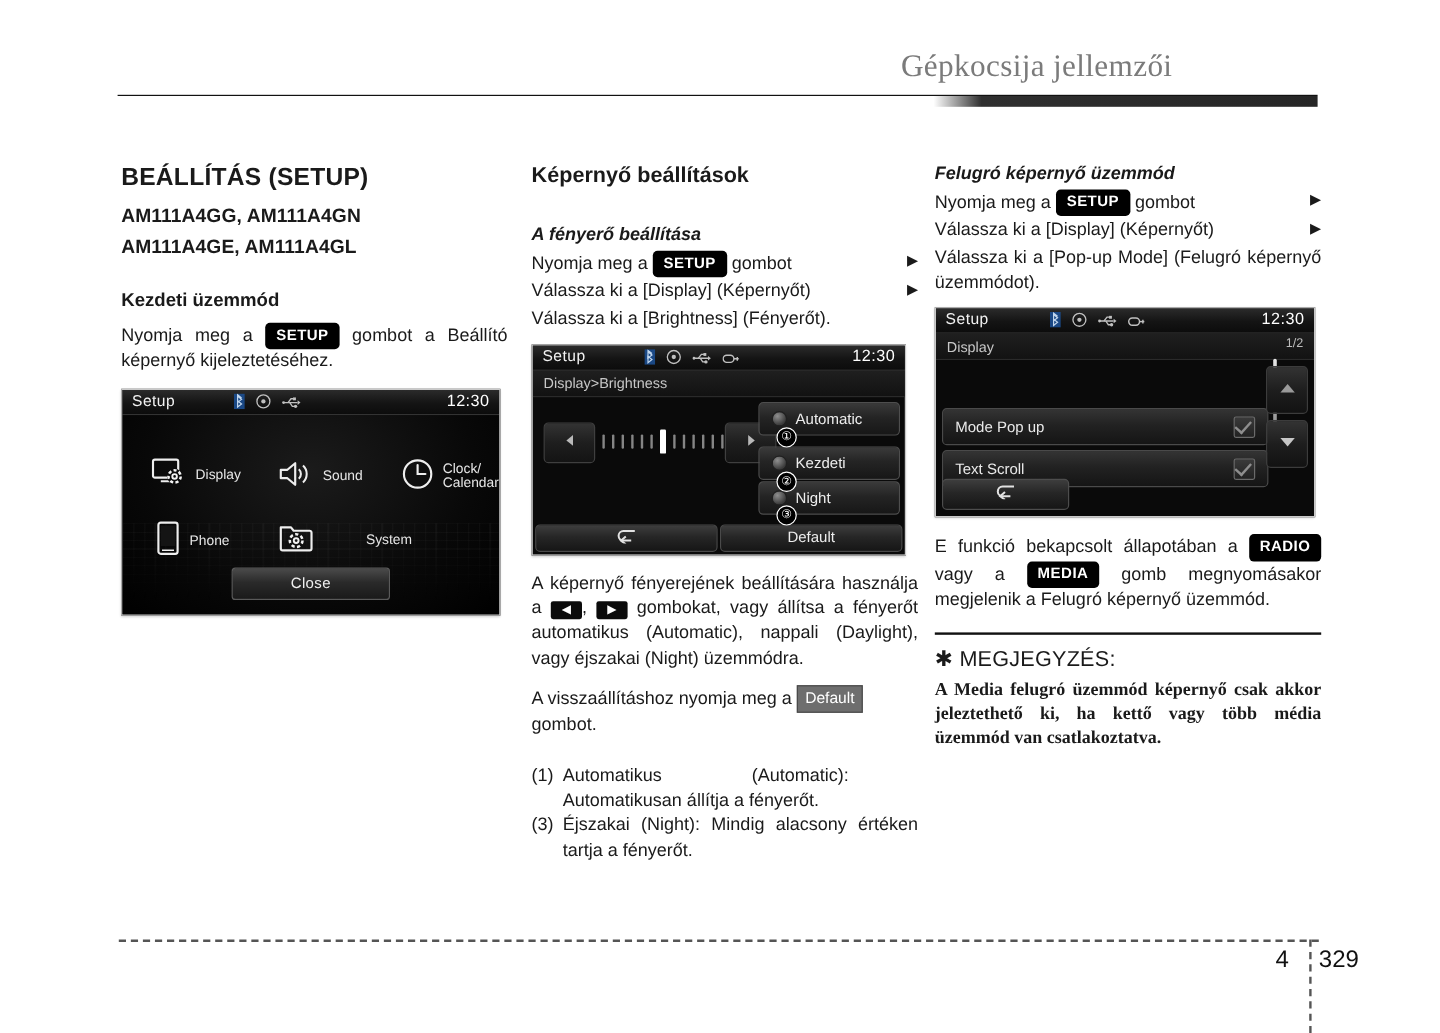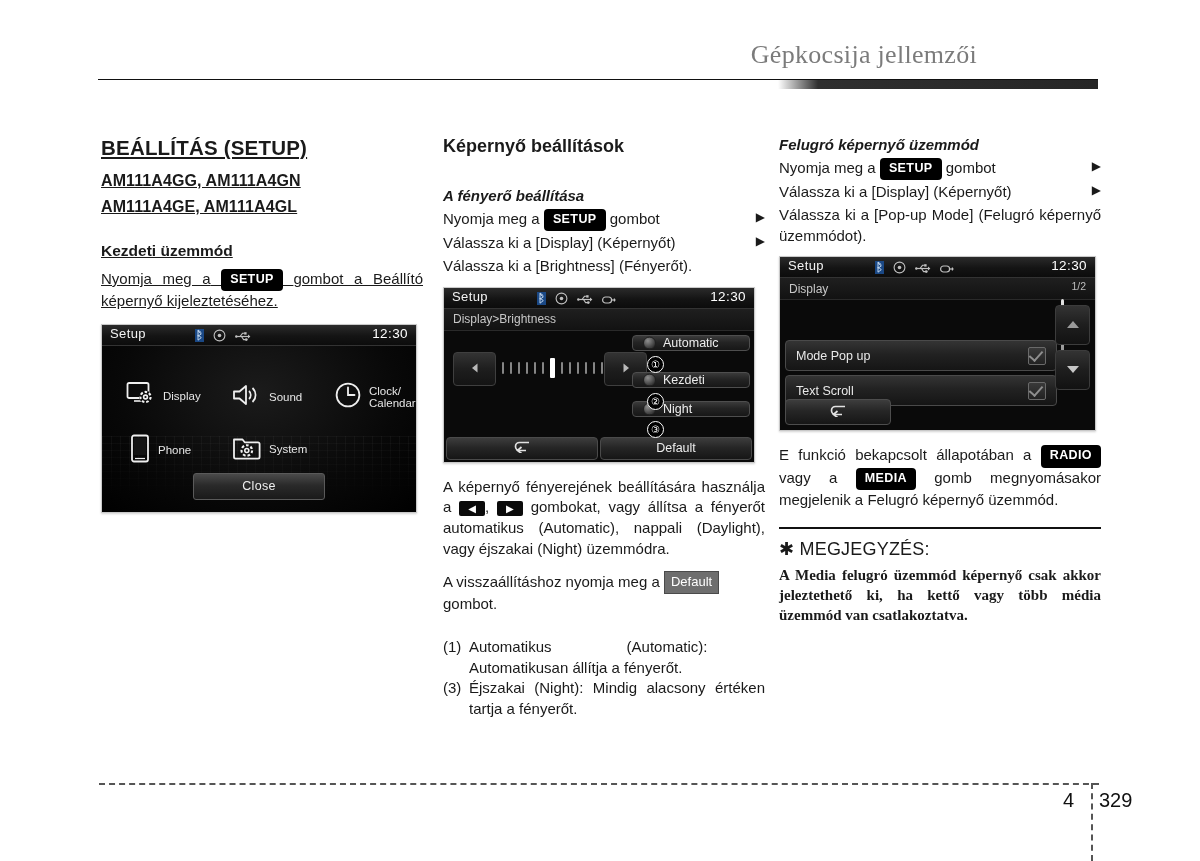--- a/index.html
+++ b/index.html
@@ -20,21 +20,21 @@
   .header-rule{
     position:absolute;left:98px;top:40px;width:1000px;height:9px;
     background:linear-gradient(to right,#ffffff 0%,#ffffff 68%,#2f2f2f 72%,#262626 100%);
   }
   .header-rule-line{
     position:absolute;left:98px;top:39px;width:1000px;height:1px;background:#111;
   }
 
   
   .col{position:absolute;top:136px;width:322px;}
-  .col-1{left:101px;text-decoration:underline;}
+  .col-1{left:101px;}
   .col-2{left:443px;}
   .col-3{left:779px;}
 
   h1.sec-title{
     font-size:20.5px;font-weight:bold;margin:0 0 12px 0;letter-spacing:.2px;
   }
   h2.sub-model{
     font-size:16px;font-weight:bold;margin:0 0 8px 0;letter-spacing:.1px;
   }
   h2.sub-model.last{margin-bottom:26px;}
@@ -137,21 +137,21 @@
   }
 
   
   .breadcrumb{
     position:absolute;left:0;top:21px;right:0;height:22px;
     background:linear-gradient(to bottom,#1f1f1f,#121212);
     color:#c7c7c7;font-size:12px;display:flex;align-items:center;padding-left:9px;
     box-sizing:border-box;border-bottom:1px solid #2a2a2a;
   }
   .opt-btn{
-    position:absolute;right:4px;width:118px;height:16px;border-radius:4px;
+    position:absolute;right:4px;width:118px;height:28px;border-radius:4px;
     background:linear-gradient(to bottom,#3a3a3a 0%,#242424 45%,#171717 100%);
     border:1px solid #4e4e4e;color:#ededed;font-size:12.5px;
     display:flex;align-items:center;padding-left:30px;box-sizing:border-box;
   }
   .opt-dot{
     position:absolute;left:10px;top:50%;transform:translateY(-50%);
     width:11px;height:11px;border-radius:50%;
     background:radial-gradient(circle at 35% 30%,#8f8f8f,#3b3b3b 70%);
     border:1px solid #202020;
   }
@@ -325,21 +325,21 @@
         <span>
           <svg width="21" height="29" viewBox="0 0 21 29">
             <rect x="2" y="1.5" width="16" height="26" rx="2" fill="none" stroke="#eee" stroke-width="1.8"></rect>
             <rect x="4" y="4" width="12" height="17" fill="#141414"></rect>
             <path d="M5 24.5 h10" stroke="#eee" stroke-width="1.2"></path>
           </svg>
         </span>
         <span class="mlabel">Phone</span>
       </div>
 
-      <div class="mrow" style="left:130px;top:88px;">
+      <div class="mrow" style="left:130px;top:88px;gap:36px;">
         <span>
           <svg width="30" height="27" viewBox="0 0 30 27">
             <path d="M2 5.5 h8.5 l2.2 2.8 H26 a1.6 1.6 0 0 1 1.6 1.6 V23 a1.6 1.6 0 0 1 -1.6 1.6 H3.6 A1.6 1.6 0 0 1 2 23 Z" fill="none" stroke="#eee" stroke-width="1.8" stroke-linejoin="round"></path>
             <circle cx="14.8" cy="16.5" r="5.3" fill="none" stroke="#f2f2f2" stroke-width="2.1" stroke-dasharray="2.7 2"></circle>
             <circle cx="14.8" cy="16.5" r="2" fill="none" stroke="#f2f2f2" stroke-width="1.6"></circle>
           </svg>
         </span>
         <span class="mlabel">System</span>
       </div>
 

